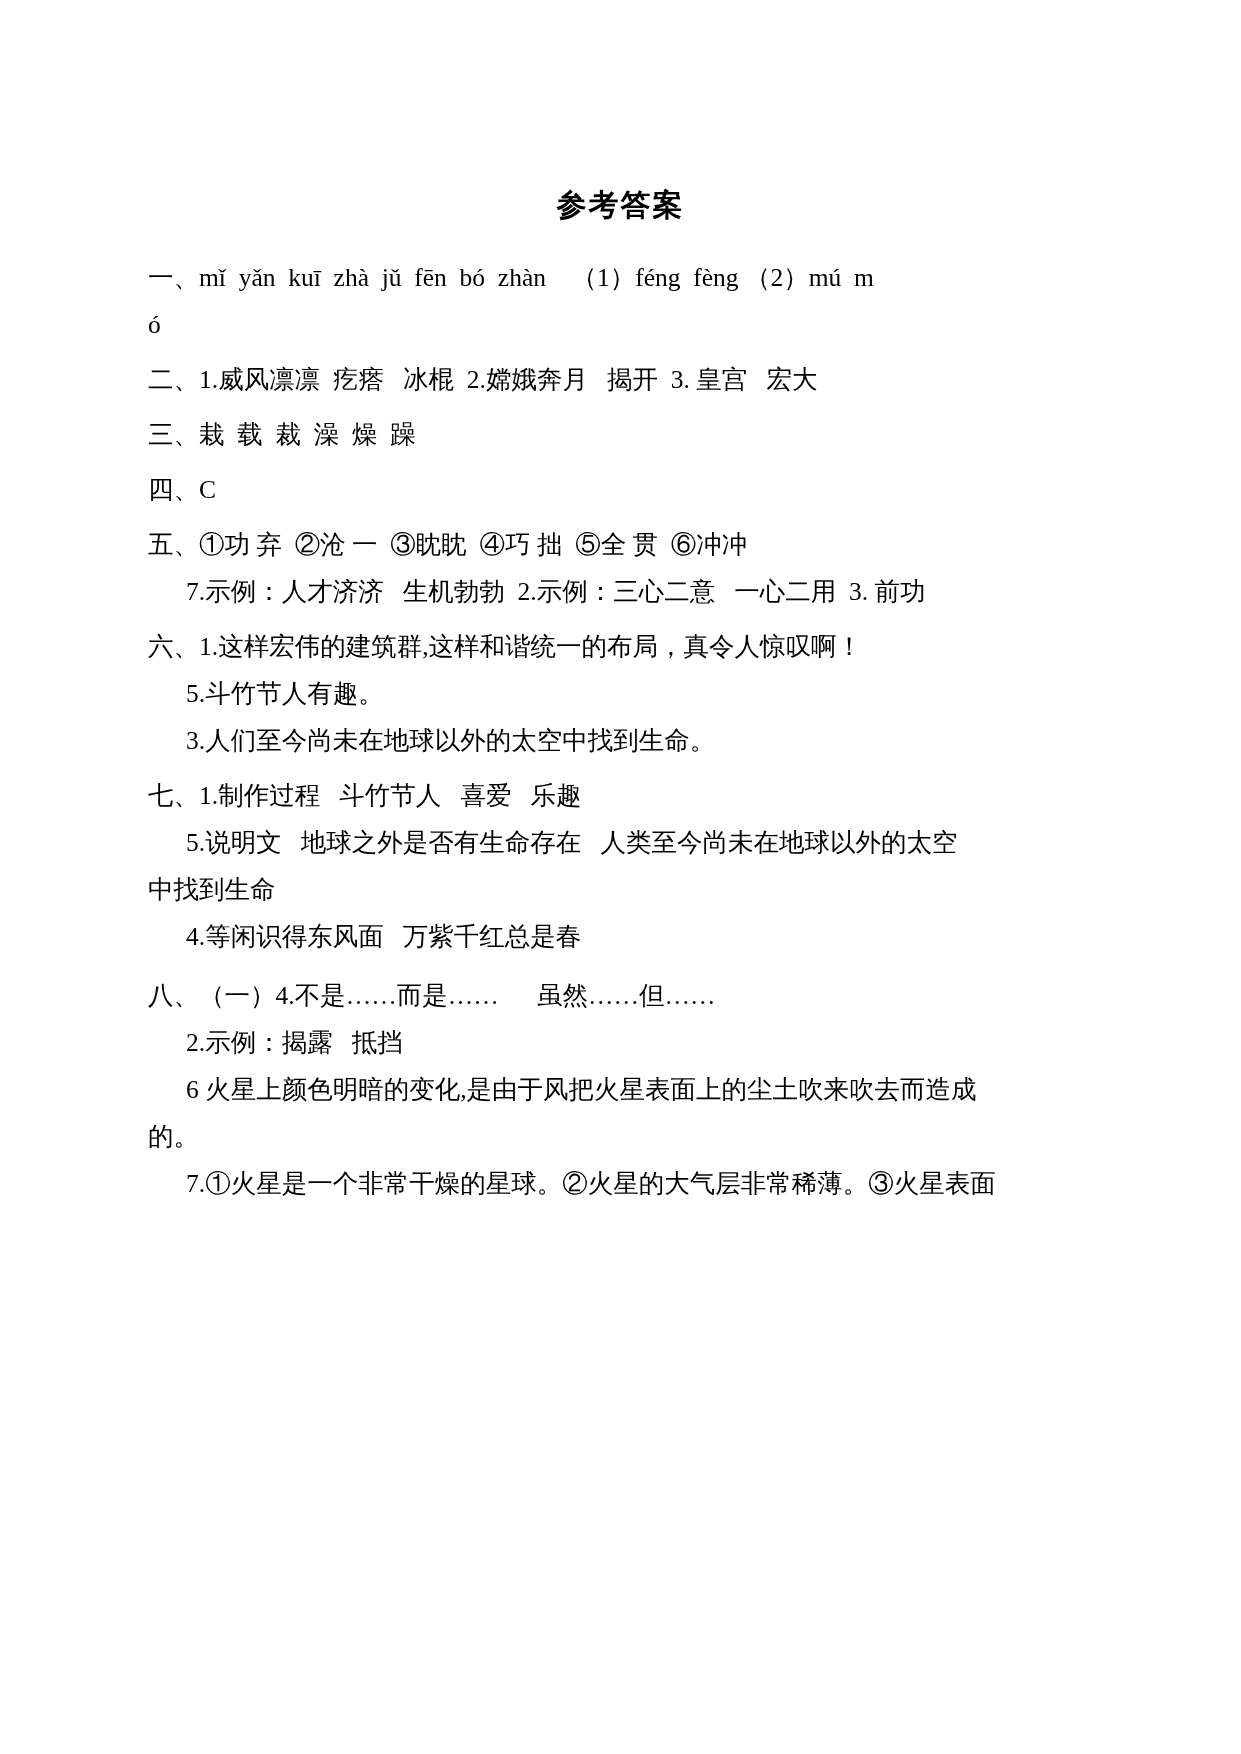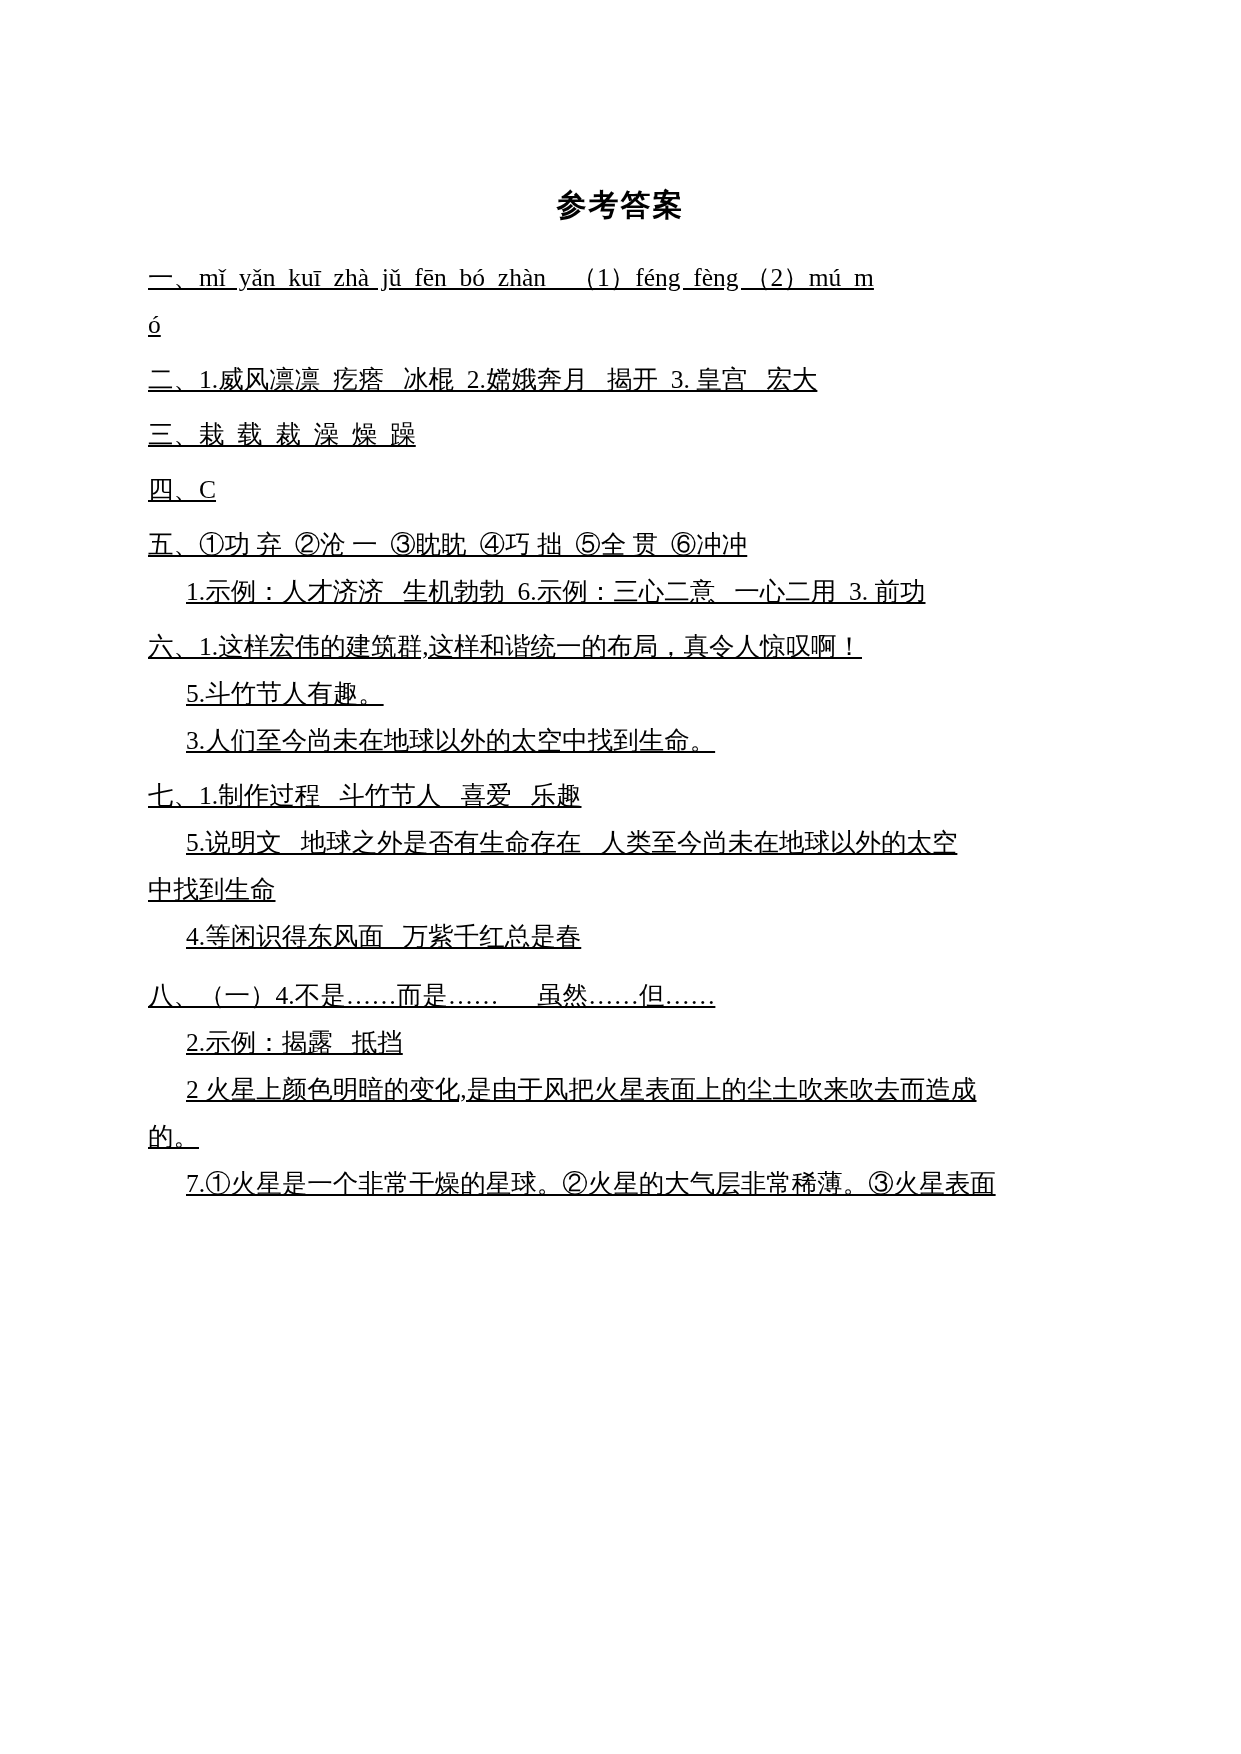--- a/index.html
+++ b/index.html
@@ -32,21 +32,20 @@
   .line {
     font-size: 25.5px;
     line-height: 47px;
     margin: 0;
     padding: 0;
     white-space: pre-wrap;
     word-break: break-all;
   }
   .block {
     margin-bottom: 2px;
-    text-decoration: underline;
   }
   .indent {
     text-indent: 38px;
   }
   .hang {
     
   }
   .pinyin-row {
     font-size: 25.5px;
     line-height: 47px;
@@ -82,21 +81,21 @@
   <div class="spacer-sm"></div>
 
   <div class="block">
     <p class="line">四、C</p>
   </div>
 
   <div class="spacer-sm"></div>
 
   <div class="block">
     <p class="line">五、①功 弃  ②沧 一  ③眈眈  ④巧 拙  ⑤全 贯  ⑥冲冲</p>
-    <p class="line indent">1.示例：人才济济   生机勃勃  6.示例：三心二意   一心二用  3. 前功</p>
+    <p class="line indent">7.示例：人才济济   生机勃勃  2.示例：三心二意   一心二用  3. 前功</p>
   </div>
 
   <div class="spacer-sm"></div>
 
   <div class="block">
     <p class="line">六、1.这样宏伟的建筑群,这样和谐统一的布局，真令人惊叹啊！</p>
     <p class="line indent">5.斗竹节人有趣。</p>
     <p class="line indent">3.人们至今尚未在地球以外的太空中找到生命。</p>
   </div>
 
@@ -107,18 +106,18 @@
     <p class="line indent">5.说明文   地球之外是否有生命存在   人类至今尚未在地球以外的太空</p>
     <p class="line hang">中找到生命</p>
     <p class="line indent">4.等闲识得东风面   万紫千红总是春</p>
   </div>
 
   <div class="spacer-md"></div>
 
   <div class="block">
     <p class="line">八、（一）4.不是……而是……      虽然……但……</p>
     <p class="line indent">2.示例：揭露   抵挡</p>
-    <p class="line indent">2 火星上颜色明暗的变化,是由于风把火星表面上的尘土吹来吹去而造成</p>
+    <p class="line indent">6 火星上颜色明暗的变化,是由于风把火星表面上的尘土吹来吹去而造成</p>
     <p class="line hang">的。</p>
     <p class="line indent">7.①火星是一个非常干燥的星球。②火星的大气层非常稀薄。③火星表面</p>
   </div>
 
 </div>
 
 </body></html>

